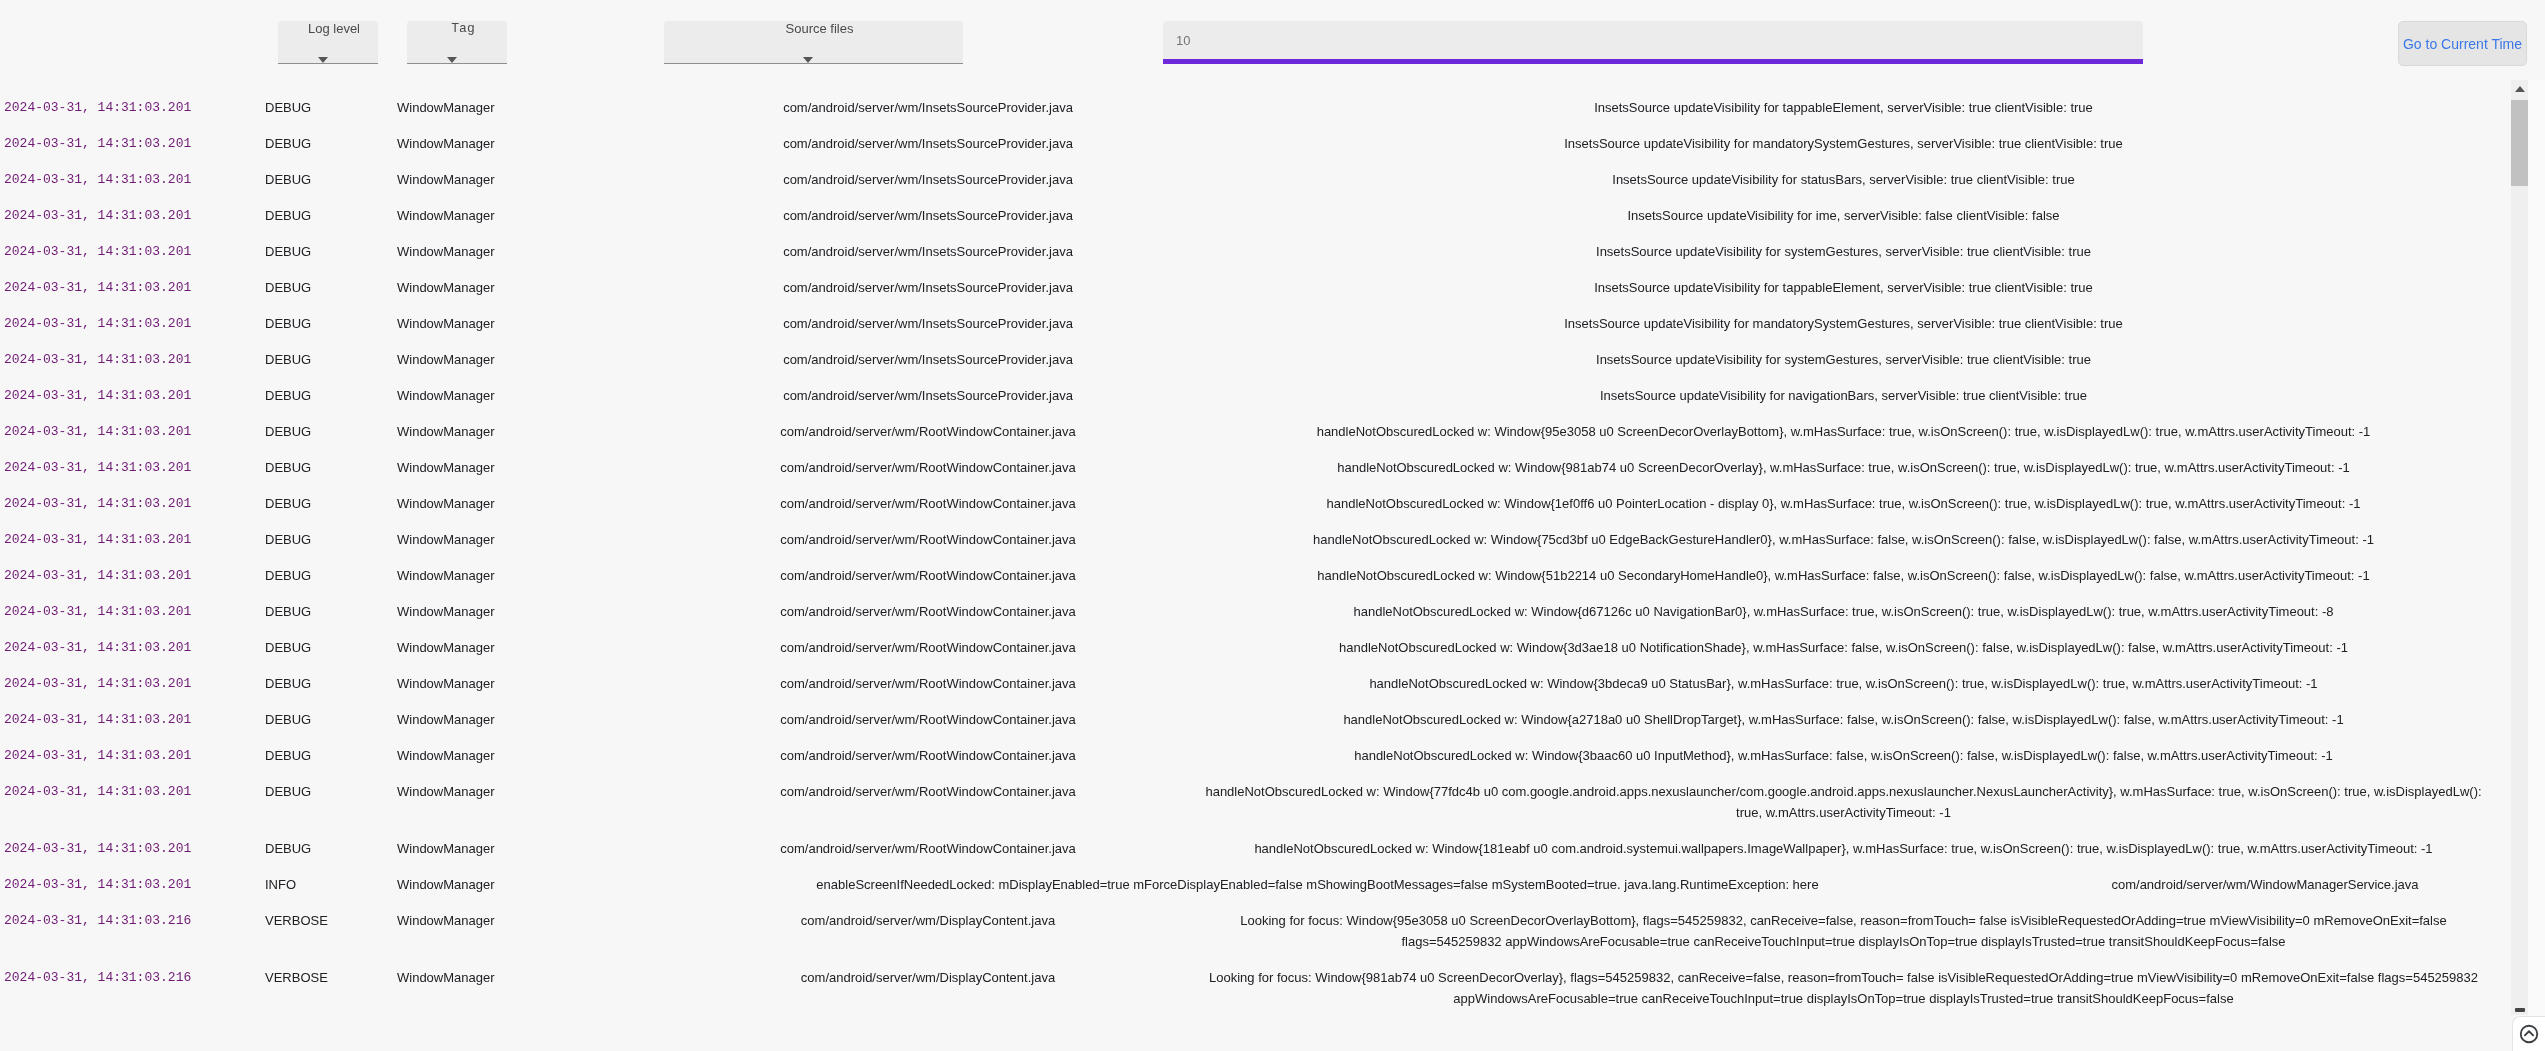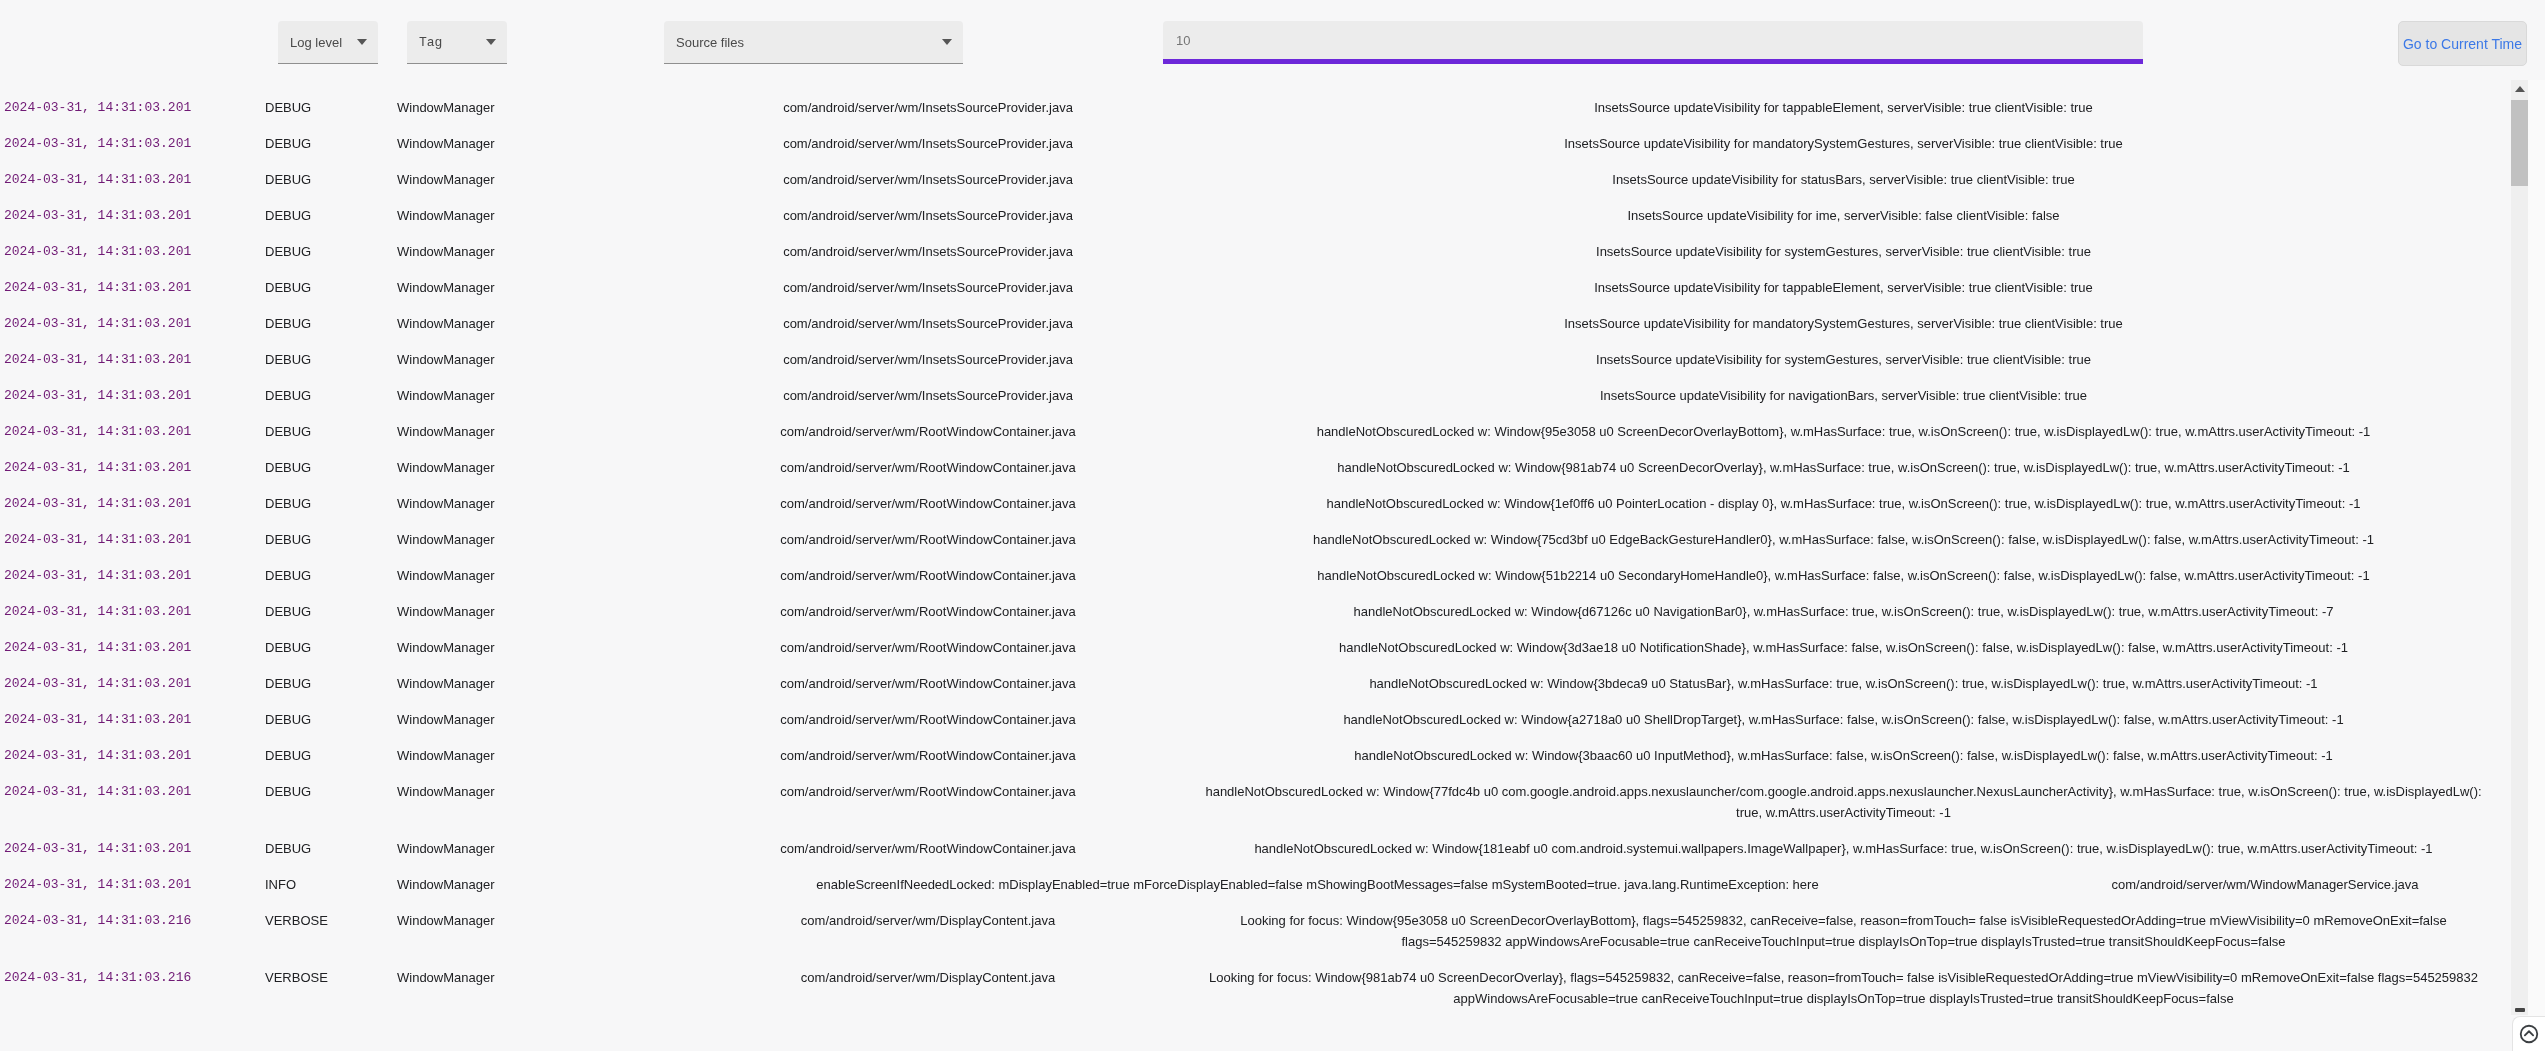--- a/index.html
+++ b/index.html
@@ -14,20 +14,21 @@
   
   .toolbar { position: absolute; top: 0; left: 0; width: 2545px; height: 80px; }
   .filled-control {
     position: absolute; top: 21px; height: 43px;
     background: #ececec;
     border-bottom: 1px solid #8f8f8f;
     border-radius: 4px 4px 0 0;
     display: flex; align-items: center;
     font-size: 13px; color: #4a4a4a;
     cursor: pointer;
+    flex-direction: column;
   }
   .filled-control .label { padding-left: 12px; flex: 1; white-space: nowrap; }
   .filled-control .arrow {
     width: 0; height: 0; margin-right: 11px;
     border-left: 5px solid transparent;
     border-right: 5px solid transparent;
     border-top: 6px solid #565656;
   }
   #sel-loglevel { left: 278px; width: 100px; }
   #sel-tag      { left: 407px; width: 100px; font-family: Liberation Mono, monospace; }
@@ -208,21 +209,21 @@
       <div class="cell cell-lvl">DEBUG</div>
       <div class="cell cell-tag">WindowManager</div>
       <div class="cell cell-file">com/android/server/wm/RootWindowContainer.java</div>
       <div class="cell cell-msg">handleNotObscuredLocked w: Window{51b2214 u0 SecondaryHomeHandle0}, w.mHasSurface: false, w.isOnScreen(): false, w.isDisplayedLw(): false, w.mAttrs.userActivityTimeout: -1</div>
     </div>
     <div class="log-row">
       <div class="cell cell-ts">2024-03-31, 14:31:03.201</div>
       <div class="cell cell-lvl">DEBUG</div>
       <div class="cell cell-tag">WindowManager</div>
       <div class="cell cell-file">com/android/server/wm/RootWindowContainer.java</div>
-      <div class="cell cell-msg">handleNotObscuredLocked w: Window{d67126c u0 NavigationBar0}, w.mHasSurface: true, w.isOnScreen(): true, w.isDisplayedLw(): true, w.mAttrs.userActivityTimeout: -7</div>
+      <div class="cell cell-msg">handleNotObscuredLocked w: Window{d67126c u0 NavigationBar0}, w.mHasSurface: true, w.isOnScreen(): true, w.isDisplayedLw(): true, w.mAttrs.userActivityTimeout: -8</div>
     </div>
     <div class="log-row">
       <div class="cell cell-ts">2024-03-31, 14:31:03.201</div>
       <div class="cell cell-lvl">DEBUG</div>
       <div class="cell cell-tag">WindowManager</div>
       <div class="cell cell-file">com/android/server/wm/RootWindowContainer.java</div>
       <div class="cell cell-msg">handleNotObscuredLocked w: Window{3d3ae18 u0 NotificationShade}, w.mHasSurface: false, w.isOnScreen(): false, w.isDisplayedLw(): false, w.mAttrs.userActivityTimeout: -1</div>
     </div>
     <div class="log-row">
       <div class="cell cell-ts">2024-03-31, 14:31:03.201</div>

